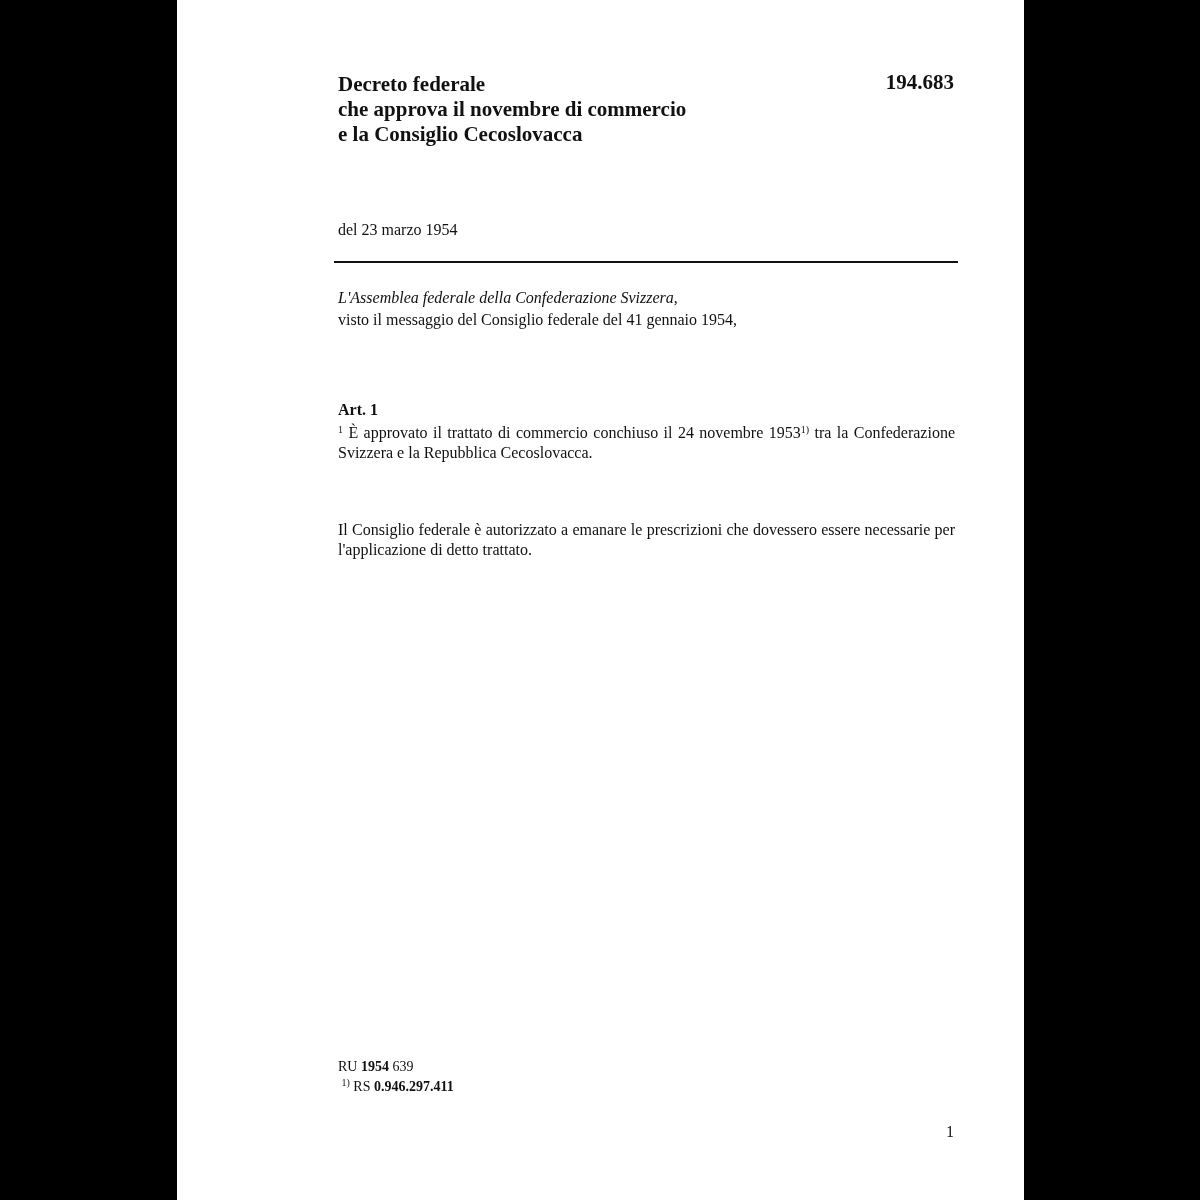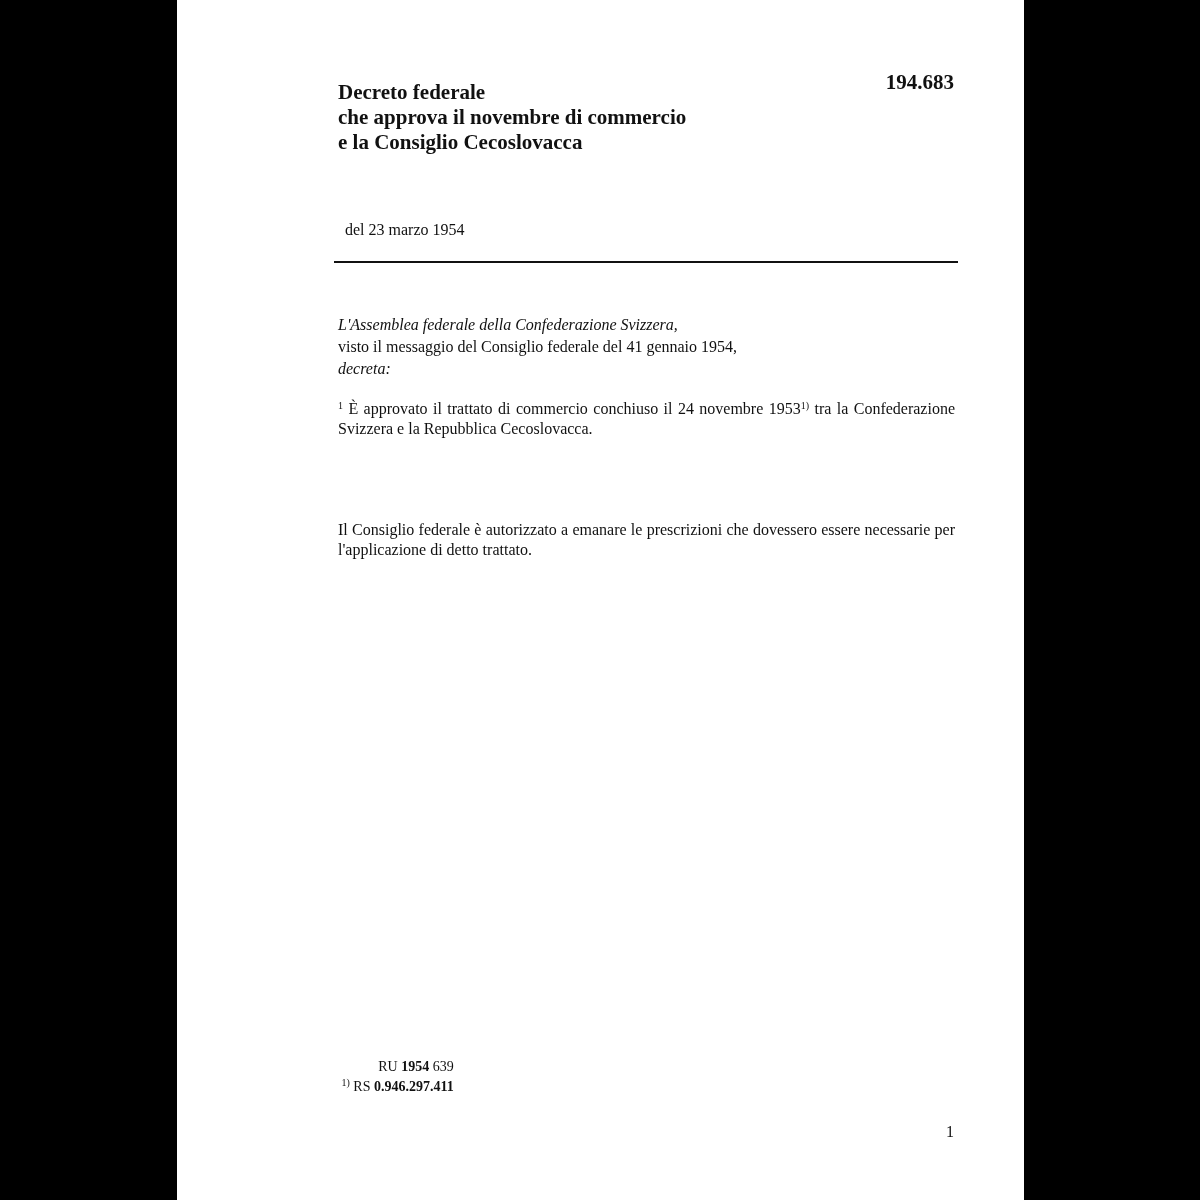--- a/index.html
+++ b/index.html
@@ -19,55 +19,53 @@
       position: absolute;
       left: 177px;
       top: 0;
       width: 847px;
       height: 1200px;
       background: #ffffff;
     }
     .abs { position: absolute; }
     .title-block {
       left: 161px;
-      top: 80px;
+      top: 72px;
       width: 480px;
       font-weight: bold;
       font-size: 21px;
       line-height: 25px;
     }
     .title-line { display: block; white-space: nowrap; }
     .sr-number {
       right: 70px;
       top: 70px;
       font-weight: bold;
       font-size: 21px;
       line-height: 25px;
     }
     .date {
       left: 161px;
       top: 220px;
       font-size: 16px;
       line-height: 20px;
-      margin-left: 7px;
     }
     .rule {
       left: 157px;
       top: 261px;
       width: 624px;
       height: 2px;
       background: #111111;
     }
     .preamble {
       left: 161px;
       top: 287px;
       width: 620px;
       font-size: 16px;
       line-height: 22px;
-      margin-top: 27px;
     }
     .preamble .it { font-style: italic; }
     .preamble div { white-space: nowrap; }
     .art {
       left: 161px;
       width: 617px;
       font-size: 16px;
       line-height: 20px;
     }
     .art-heading {
@@ -87,21 +85,21 @@
     }
     .art1 { top: 399px; }
     .art2 { top: 520px; }
     .footnotes {
       left: 161px;
       top: 1057px;
       font-size: 14px;
       line-height: 20px;
     }
     .footnotes b { font-weight: bold; }
-    .fn-line { white-space: nowrap; text-align: right; }
+    .fn-line { white-space: nowrap; }
     .page-number {
       right: 70px;
       top: 1122px;
       font-size: 16px;
       line-height: 20px;
     }
   </style>
 </head>
 <body>
 
@@ -115,24 +113,24 @@
 
   <div class="abs sr-number">194.683</div>
 
   <div class="abs date">del 23 marzo 1954</div>
 
   <div class="abs rule"></div>
 
   <div class="abs preamble">
     <div class="it">L'Assemblea federale della Confederazione Svizzera,</div>
     <div>visto il messaggio del Consiglio federale del 41 gennaio 1954,</div>
-    <div class="it">decreta:</div>
   </div>
 
   <div class="abs art art1">
+    <div class="art-heading">Art. 1</div>
     <div class="para">
       <span class="sup">1</span><span> È approvato il trattato di commercio conchiuso il 24 novembre 1953</span><span class="sup">1)</span><span> tra la Confederazione Svizzera e la Repubblica Cecoslovacca.</span>
     </div>
   </div>
 
   <div class="abs art art2">
     <div class="para">Il Consiglio federale è autorizzato a emanare le prescrizioni che dovessero essere necessarie per l'applicazione di detto trattato.</div>
   </div>
 
   <div class="abs footnotes">

